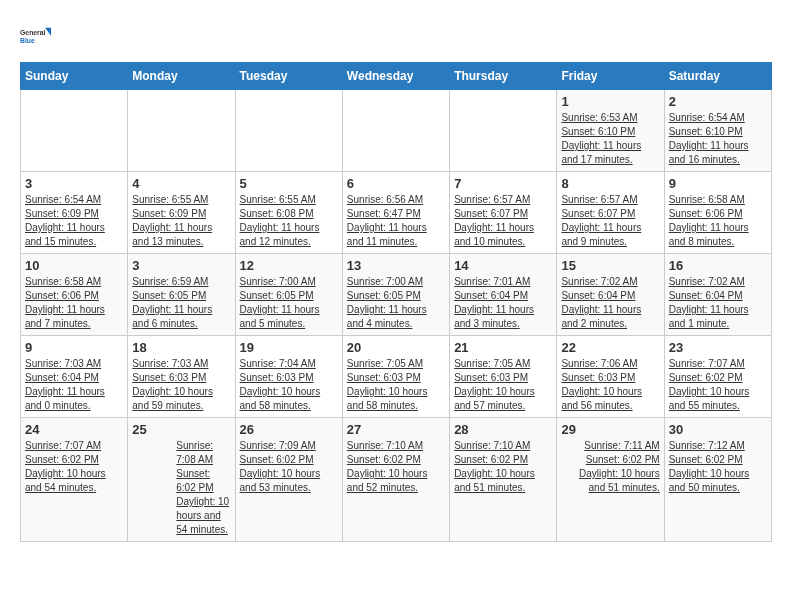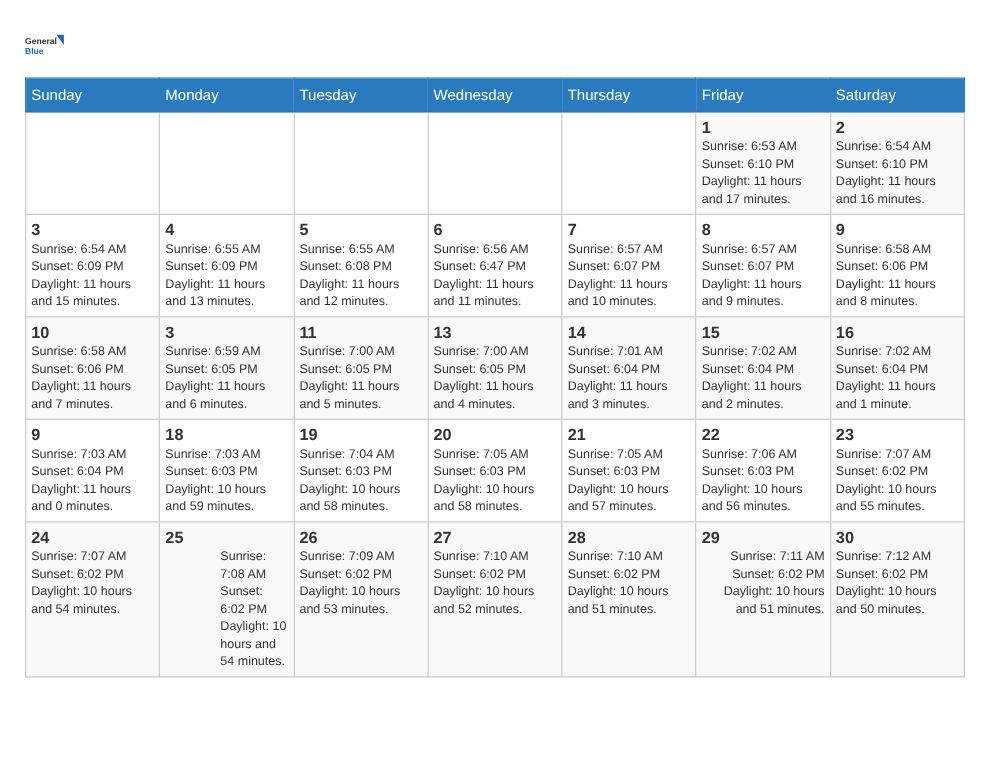--- a/index.html
+++ b/index.html
@@ -41,21 +41,21 @@
       width: 100%;
       border-collapse: collapse;
       font-size: 11px;
     }
     thead tr th {
       background-color: #2a7abf;
       color: #fff;
       padding: 6px 4px;
       text-align: left;
       font-size: 12px;
-      font-weight: normal;
+      font-weight: bold;
       border: 1px solid #2a7abf;
     }
     tbody tr td {
       border: 1px solid #ccc;
       vertical-align: top;
       padding: 4px;
       height: 80px;
       width: 107px;
       background: #fff;
     }
@@ -66,20 +66,21 @@
       font-size: 13px;
       font-weight: bold;
       color: #333;
       display: block;
       margin-bottom: 2px;
     }
     .cell-info {
       font-size: 10px;
       color: #333;
       line-height: 1.4;
+      text-decoration: underline;
     }
     .empty-cell {
       background: #fff !important;
     }
   </style>
 </head>
 <body>
 
 <div class="header">
   <div class="logo">
@@ -178,21 +179,21 @@
 Sunset: 6:06 PM
 Daylight: 11 hours and 7 minutes.</div>
         </td>
         <td>
           <span class="day-num">3</span>
           <div class="cell-info" style="white-space: pre-line;">Sunrise: 6:59 AM
 Sunset: 6:05 PM
 Daylight: 11 hours and 6 minutes.</div>
         </td>
         <td>
-          <span class="day-num">11</span>
+          <span class="day-num">12</span>
           <div class="cell-info" style="white-space: pre-line;">Sunrise: 7:00 AM
 Sunset: 6:05 PM
 Daylight: 11 hours and 5 minutes.</div>
         </td>
         <td>
           <span class="day-num">13</span>
           <div class="cell-info" style="white-space: pre-line;">Sunrise: 7:00 AM
 Sunset: 6:05 PM
 Daylight: 11 hours and 4 minutes.</div>
         </td>

